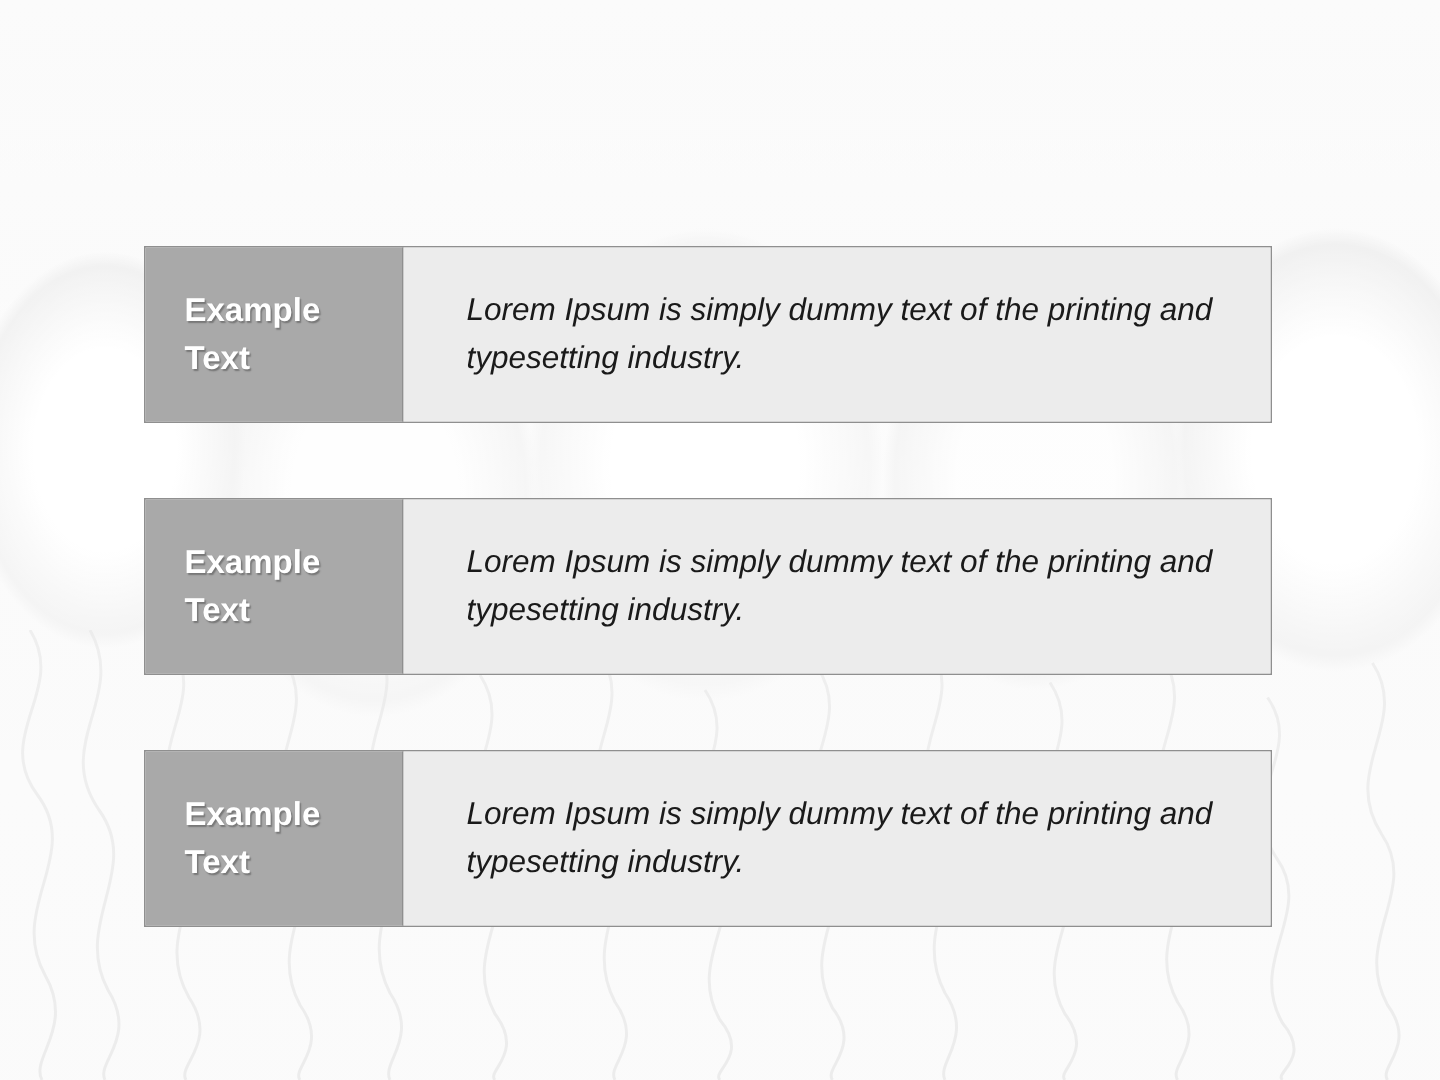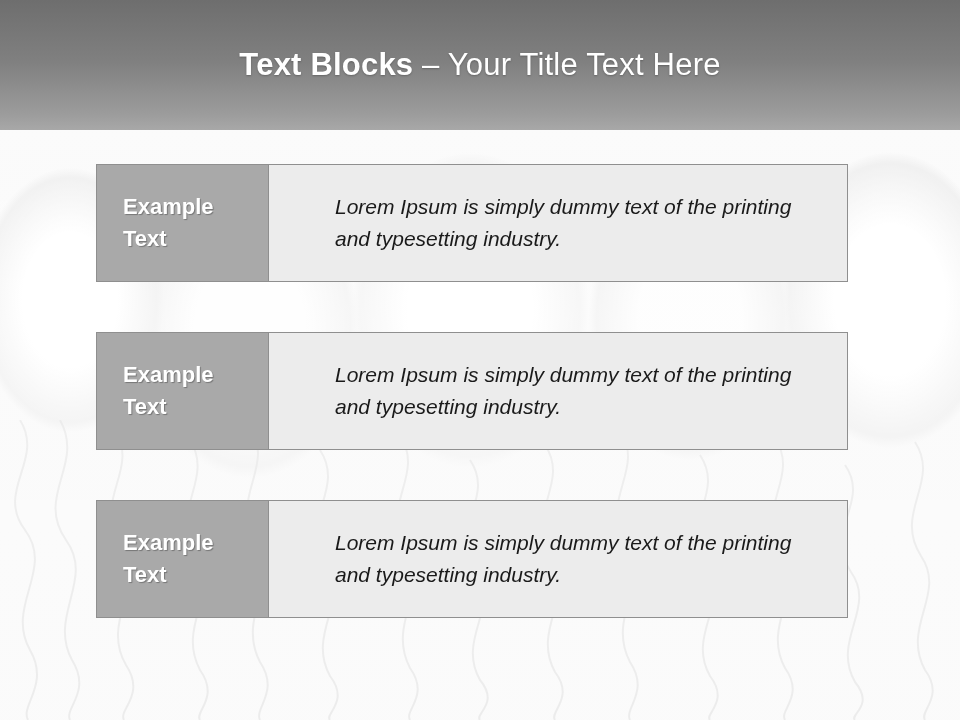--- a/index.html
+++ b/index.html
@@ -94,21 +94,20 @@
   }
 
   .row {
     display: flex;
     align-items: stretch;
     border: 1px solid #8f8f8f;
     background: #ececec;
     height: 118px;
     margin-bottom: 50px;
     box-sizing: border-box;
-    gap: 24px;
   }
 
   .row-label {
     width: 172px;
     flex: 0 0 172px;
     background: #a9a9a9;
     border-right: 1px solid #8f8f8f;
     color: #ffffff;
     font-weight: bold;
     font-size: 22px;
@@ -161,25 +160,20 @@
         <path d="M620 10 C 646 50, 598 80, 626 124 C 652 162, 606 196, 630 242 C 650 272, 624 288, 630 300"></path>
         <path d="M700 35 C 726 74, 678 102, 706 146 C 732 182, 686 214, 710 256 C 730 282, 704 294, 710 300"></path>
         <path d="M775 18 C 801 58, 753 88, 781 132 C 807 170, 761 204, 785 248 C 805 276, 779 290, 785 300"></path>
         <path d="M845 45 C 871 82, 823 110, 851 152 C 877 188, 831 220, 855 262 C 875 286, 849 295, 855 300"></path>
         <path d="M915 22 C 941 62, 893 92, 921 136 C 947 174, 901 206, 925 250 C 945 277, 919 291, 925 300"></path>
       </g>
     </svg>
     <div class="bg-wash"></div>
   </div>
 
-  <div class="title-bar">
-    <div class="title-text">
-      <span class="strong">Text Blocks</span><span class="light"> – </span><span class="light">Your Title Text Here</span>
-    </div>
-  </div>
 
   <div class="rows">
 
     <div class="row">
       <div class="row-label">
         <span>Example</span>
         <span>Text</span>
       </div>
       <div class="row-body">
         <p>Lorem Ipsum is simply dummy text of the printing and typesetting industry.</p>

